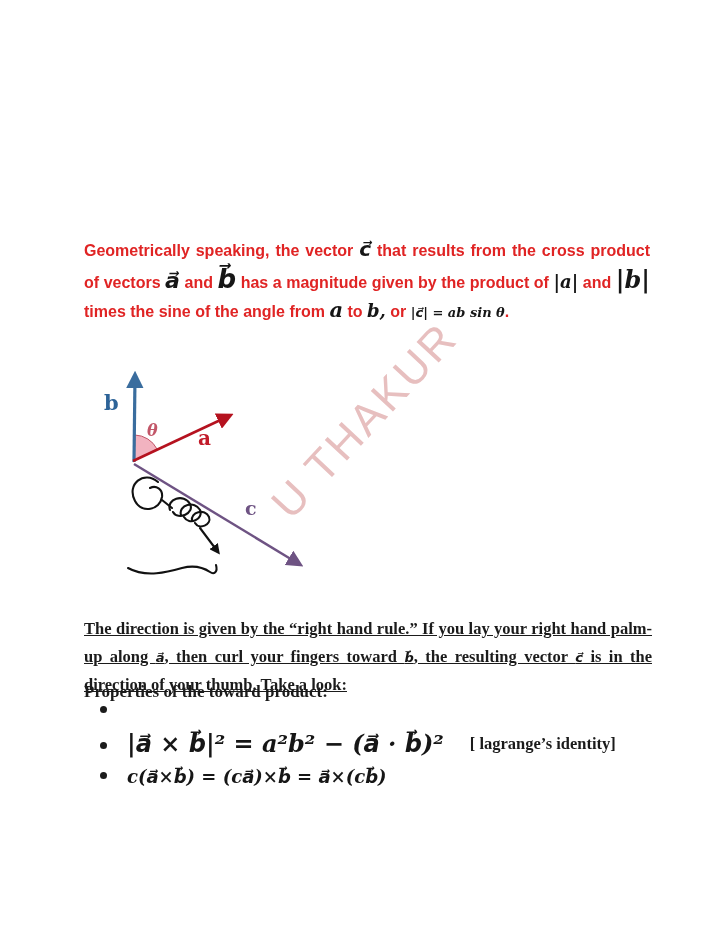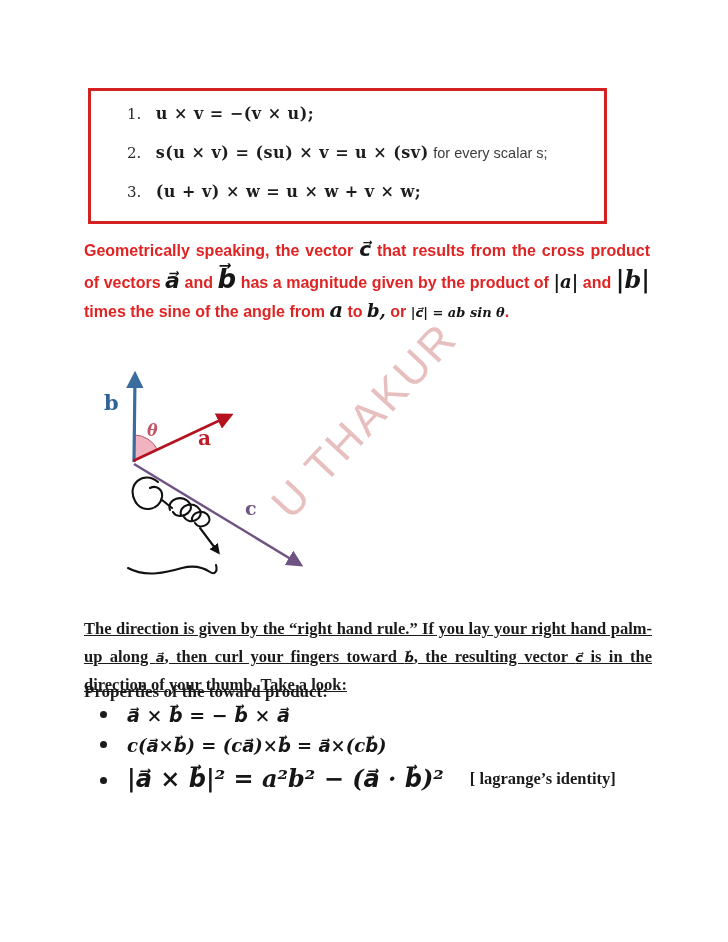--- a/index.html
+++ b/index.html
@@ -96,35 +96,20 @@
     font-family:"Liberation Serif",serif;font-weight:700;
     font-size:16.5px;color:var(--ink);margin-left:26px;margin-bottom:2px;
     white-space:nowrap;
   }
 </style>
 </head>
 <body>
 
 <div class="page">
 
-  <div class="rules-box">
-    <div class="rule-row">
-      <span class="rule-num">1.</span>
-      <span class="rule-math">u × v = −(v × u);</span>
-    </div>
-    <div class="rule-row">
-      <span class="rule-num">2.</span>
-      <span class="rule-math">s(u × v) = (su) × v = u × (sv)</span>
-      <span class="rule-tail"> for every scalar s;</span>
-    </div>
-    <div class="rule-row">
-      <span class="rule-num">3.</span>
-      <span class="rule-math">(u + v) × w = u × w + v × w;</span>
-    </div>
-  </div>
 
   <p class="intro"><span>Geometrically speaking, the vector </span><span class="m m20">c⃗</span><span> that results from the cross product of vectors </span><span class="m m22">a⃗</span><span> and </span><span class="m m26">b⃗</span><span> has a magnitude given by the product of </span><span class="m m18">|a|</span><span> and </span><span class="m m24">|b|</span><span> times the sine of the angle from </span><span class="m m21">a</span><span> to </span><span class="m m18">b,</span><span> or </span><span class="m m19">|c⃗| = ab sin θ</span><span>.</span></p>
 
   <svg class="diagram" viewBox="0 0 242 232">
     <defs>
       <marker id="arrB" viewBox="0 0 10 10" refX="7" refY="5" markerWidth="5.5" markerHeight="5.5" orient="auto-start-reverse">
         <path d="M0,0 L10,5 L0,10 z" class="mk-b"></path>
       </marker>
       <marker id="arrA" viewBox="0 0 10 10" refX="7" refY="5" markerWidth="6.5" markerHeight="6.5" orient="auto-start-reverse">
         <path d="M0,0 L10,5 L0,10 z" class="mk-a"></path>
@@ -157,26 +142,25 @@
 
   <div class="watermark">U THAKUR</div>
 
   <p class="direction"><span>The direction is given by the “right hand rule.” If you lay your right hand palm-up along </span><span class="m m19">a⃗</span><span>, then curl your fingers toward </span><span class="m m19">b⃗</span><span>, the resulting vector </span><span class="m m19">c⃗</span><span> is in the direction of your thumb. Take a look:</span></p>
 
   <div class="props-title">Properties of the toward product:</div>
 
   <div class="bullets">
     <div class="bullet-row">
       <span class="dot"></span>
-      <span class="m bullet-math b-f1">a⃗ × b⃗ = − b⃗ × a⃗</span>
-    </div>
-    <div class="bullet-row">
-      <span class="dot"></span>
-      <span class="m bullet-math b-f3">c(a⃗×b⃗) = (ca⃗)×b⃗ = a⃗×(cb⃗)</span>
     </div>
     <div class="bullet-row">
       <span class="dot"></span>
       <span class="m bullet-math b-f4">|a⃗ × b⃗|² = a²b² − (a⃗ · b⃗)²</span>
       <span class="bullet-note">[  lagrange’s identity]</span>
     </div>
+    <div class="bullet-row">
+      <span class="dot"></span>
+      <span class="m bullet-math b-f3">c(a⃗×b⃗) = (ca⃗)×b⃗ = a⃗×(cb⃗)</span>
+    </div>
   </div>
 
 </div>
 
 </body></html>

